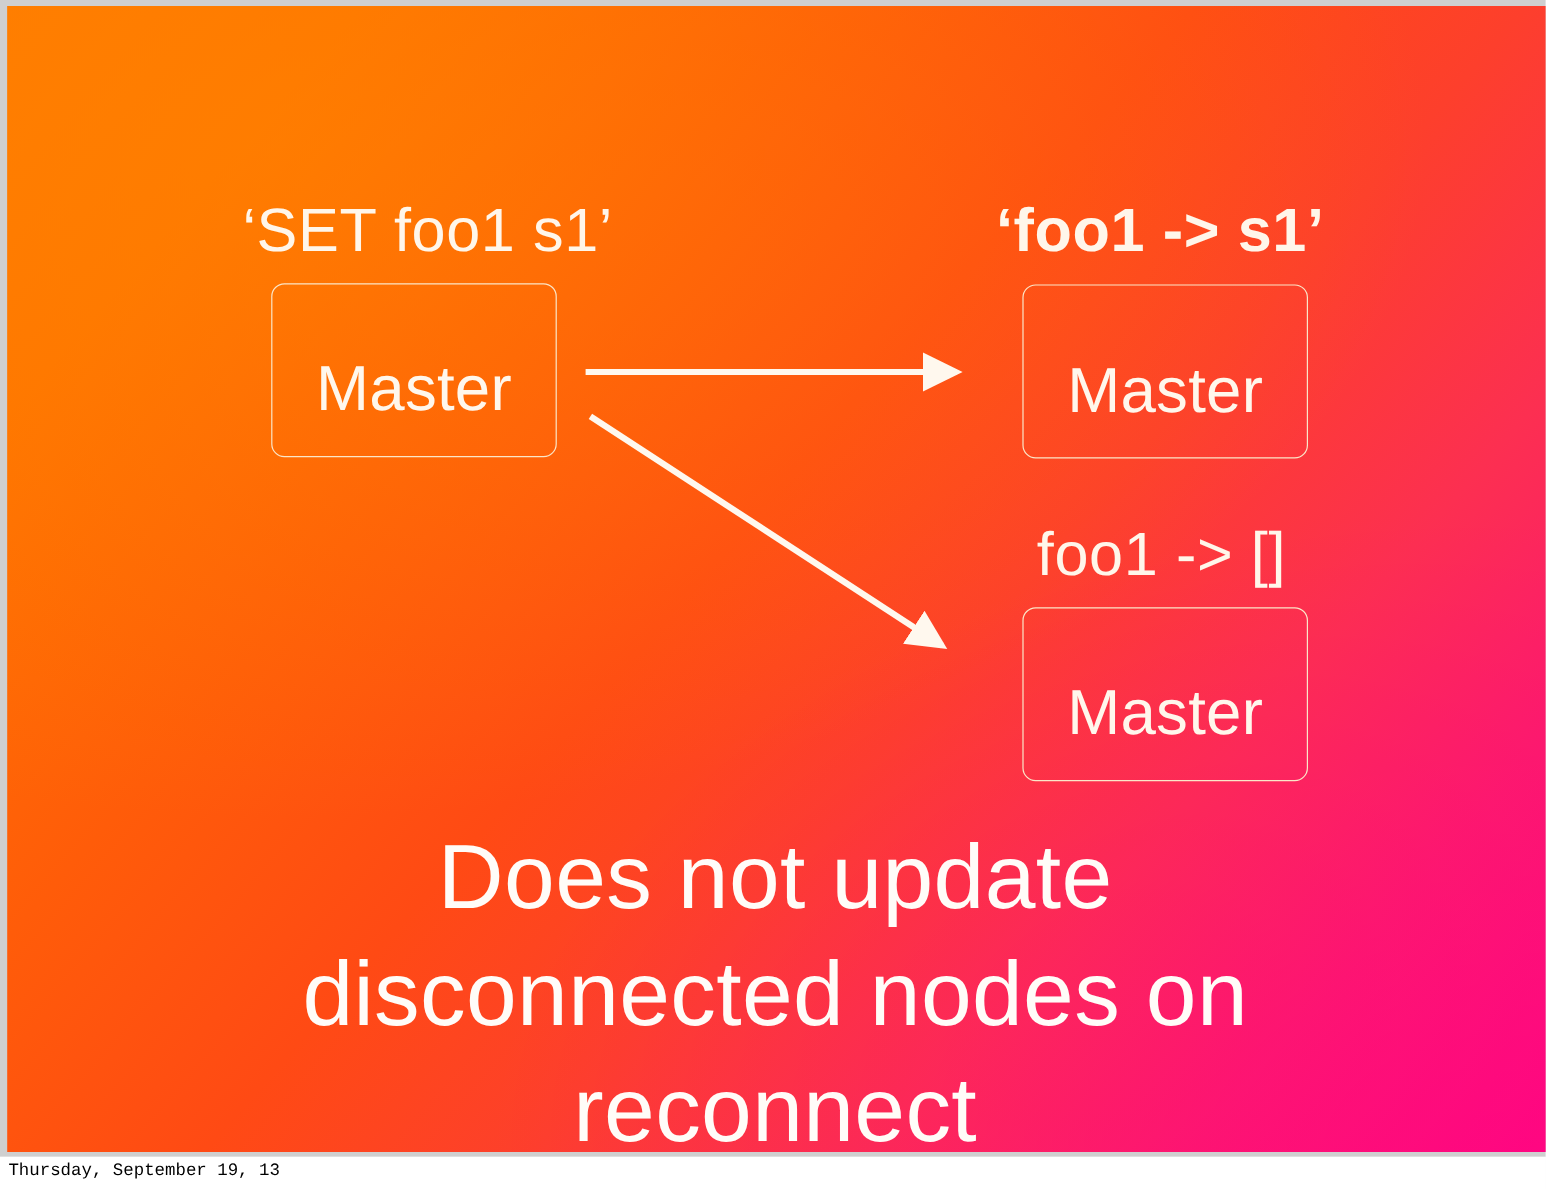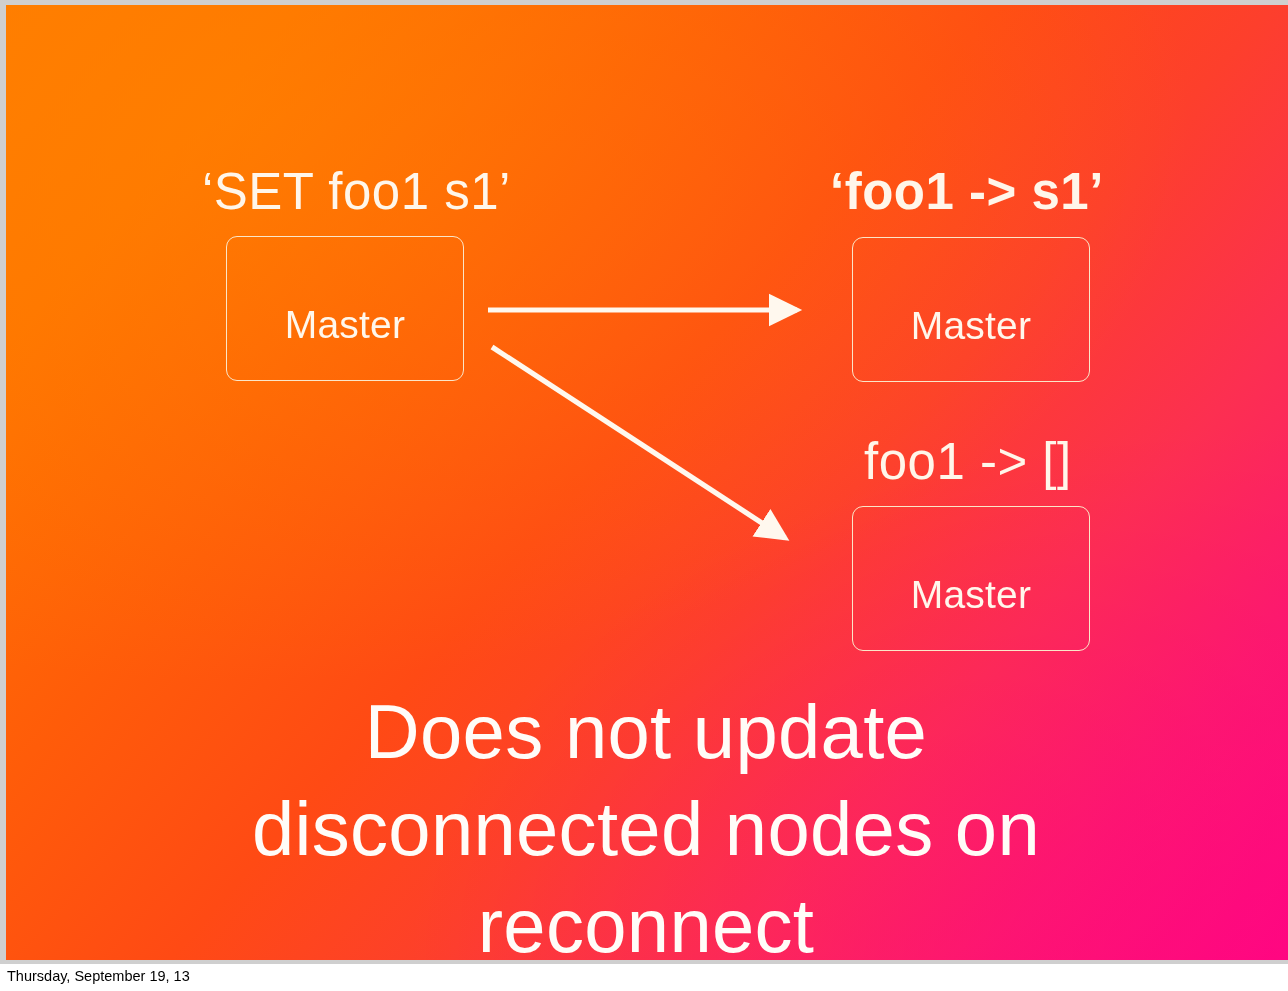--- a/index.html
+++ b/index.html
@@ -73,21 +73,21 @@
     position: absolute;
     box-sizing: border-box;
     border: 1.6px solid #FBE6C8;
     border-radius: 11px;
     display: flex;
     align-items: center;
     justify-content: center;
   }
   .node-box .node-label {
     color: #FFF7EC;
-    font-size: 39px;
+    font-size: 53px;
     font-weight: 400;
     letter-spacing: 0.2px;
     line-height: 1;
     margin-top: 31px;
   }
 
   #node-master-left   { left: 220px; top: 231px; width: 238px; height: 145px; }
   #node-master-top    { left: 846px; top: 232px; width: 238px; height: 145px; }
   #node-master-bottom { left: 846px; top: 501px; width: 238px; height: 145px; }
 
@@ -139,21 +139,21 @@
     height: 27px;
     background: #ffffff;
   }
   #footer-date {
     position: absolute;
     left: 7px;
     top: 967px;
     color: #000000;
     font-size: 14.5px;
     line-height: 18px;
-    font-family: Liberation Sans, sans-serif;
+    font-family: Liberation Mono, monospace;
   }
 </style>
 </head>
 <body>
 
 <div id="slide-root">
 
   <div class="slide-frame"></div>
 
   <div class="slide-canvas">

